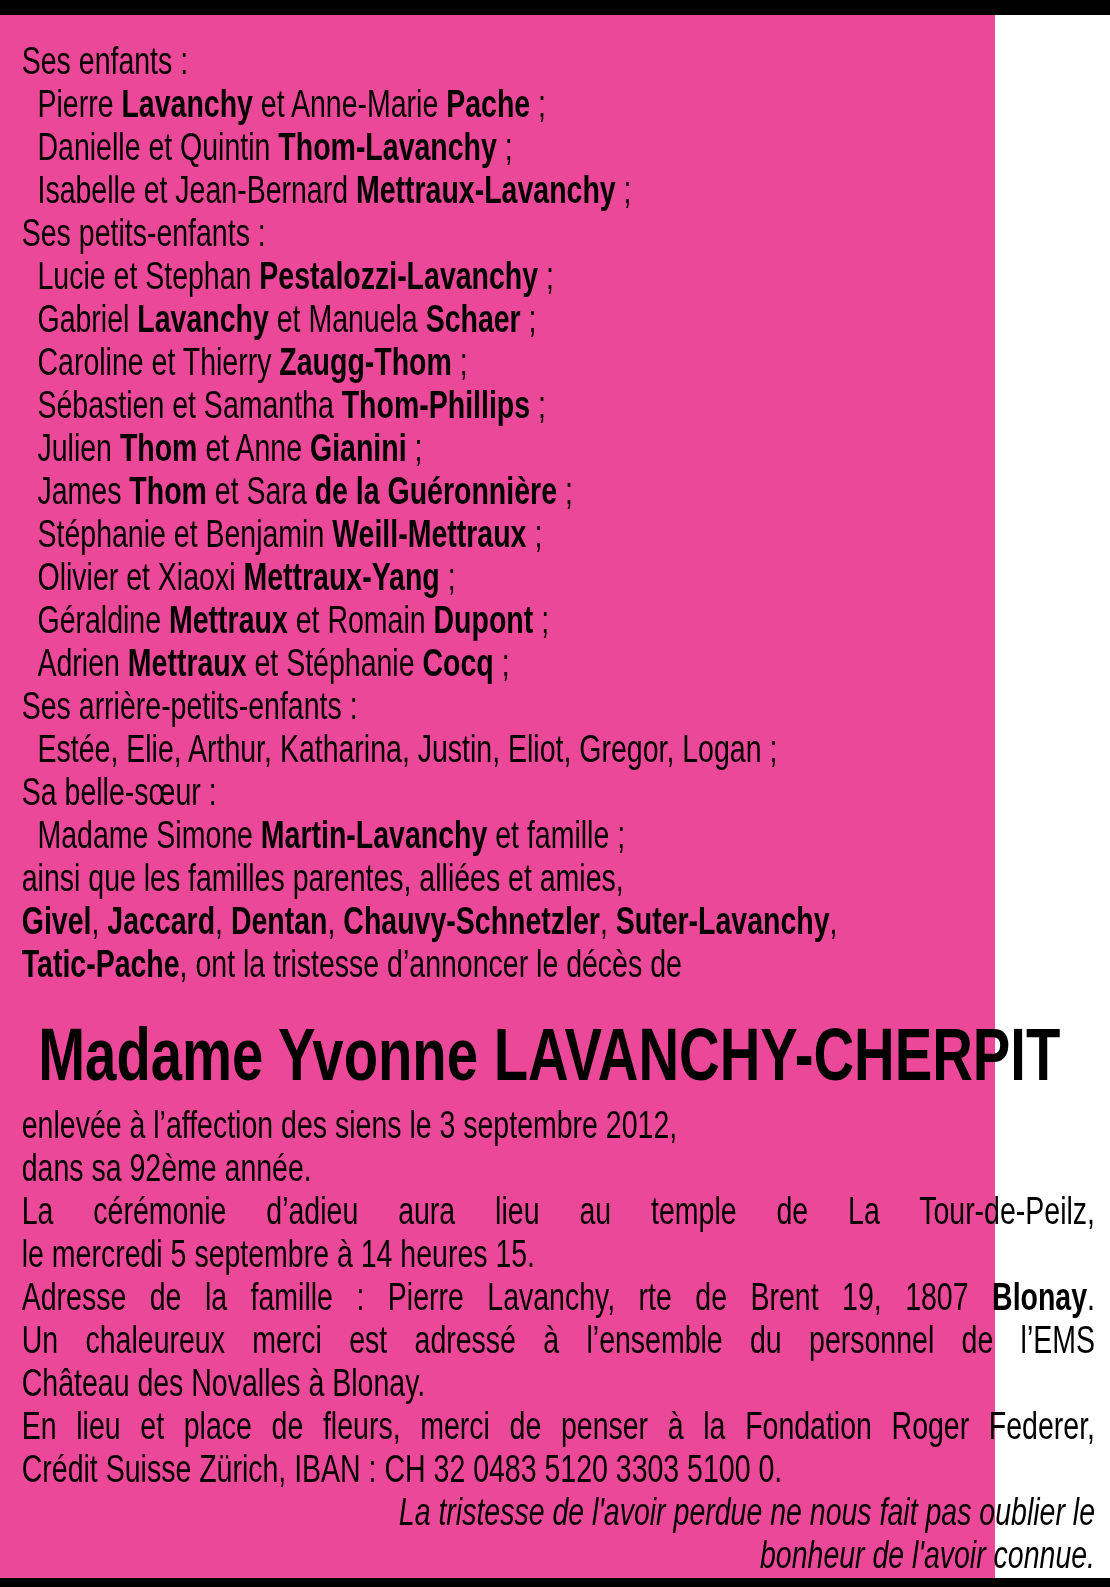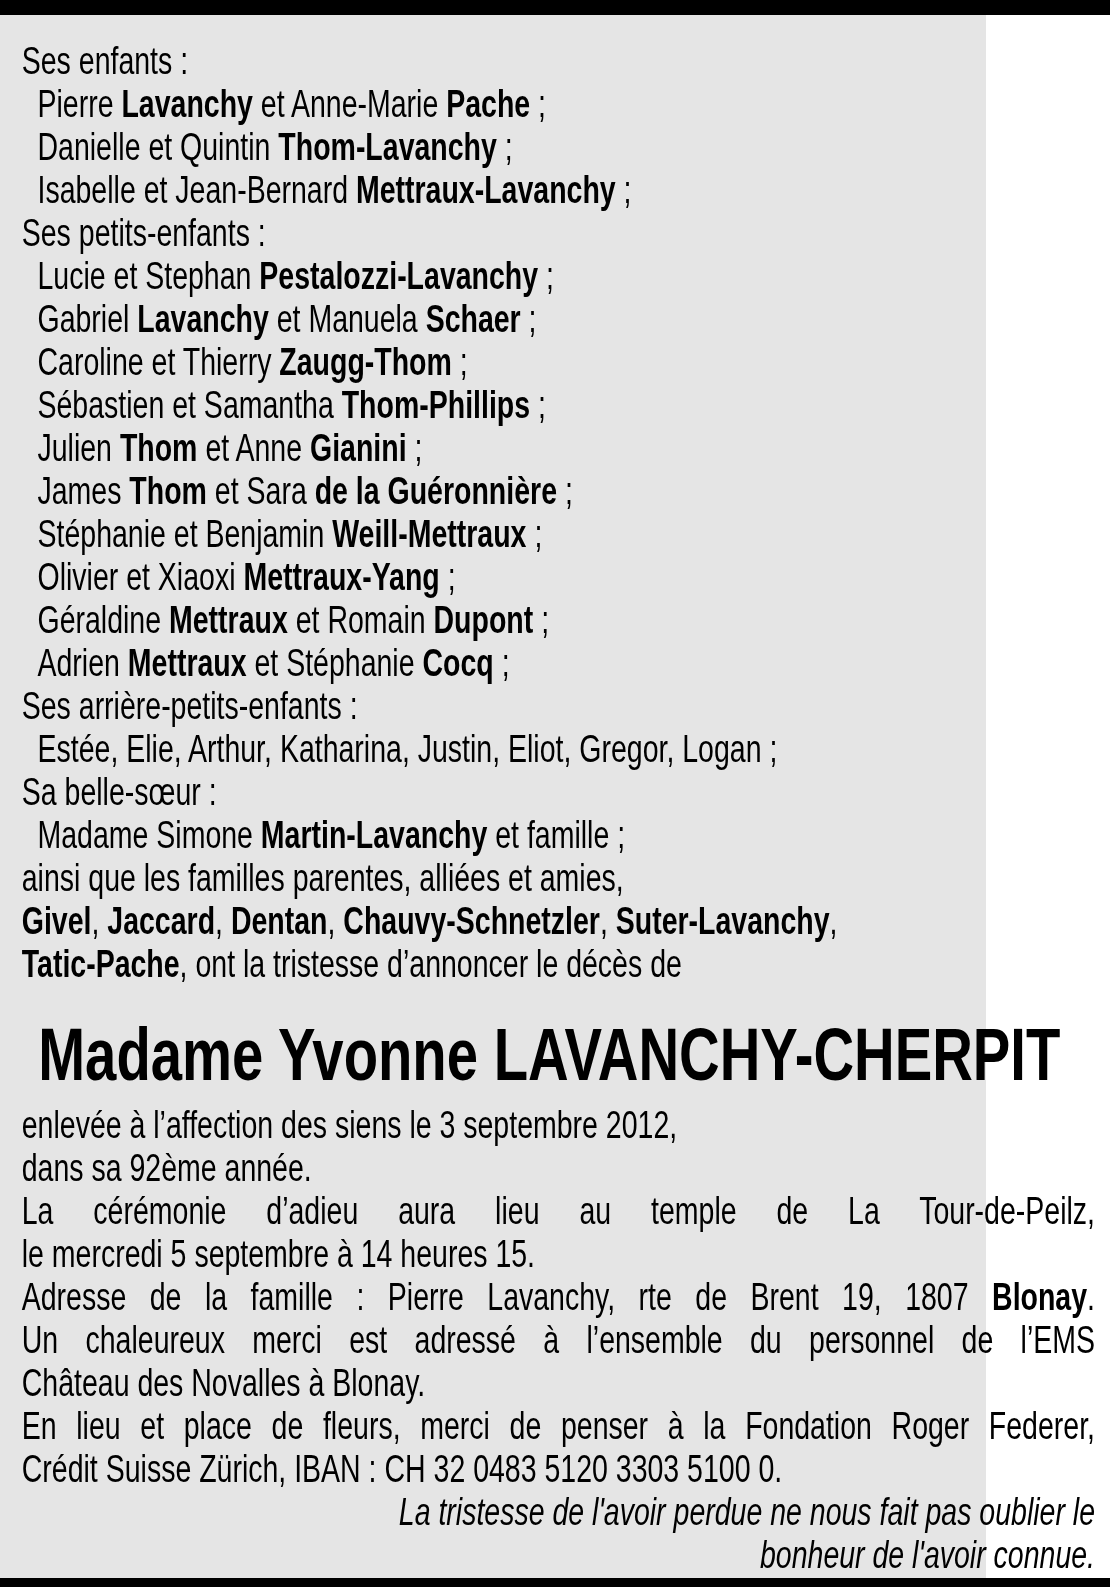--- a/index.html
+++ b/index.html
@@ -7,21 +7,22 @@
     padding: 0;
     background: #ffffff;
     width: 1110px;
     height: 1587px;
     overflow: hidden;
   }
   #page {
     position: relative;
     width: 986px;
     height: 1587px;
-    background: #e5e5e5;
+    background: #ec4899;
+    padding-left: 9px;
   }
   .rule {
     position: absolute;
     left: 0;
     width: 1110px;
     background: #000000;
   }
   #top-rule { top: 0; height: 15px; }
   #bottom-rule { top: 1578px; height: 9px; }
 

